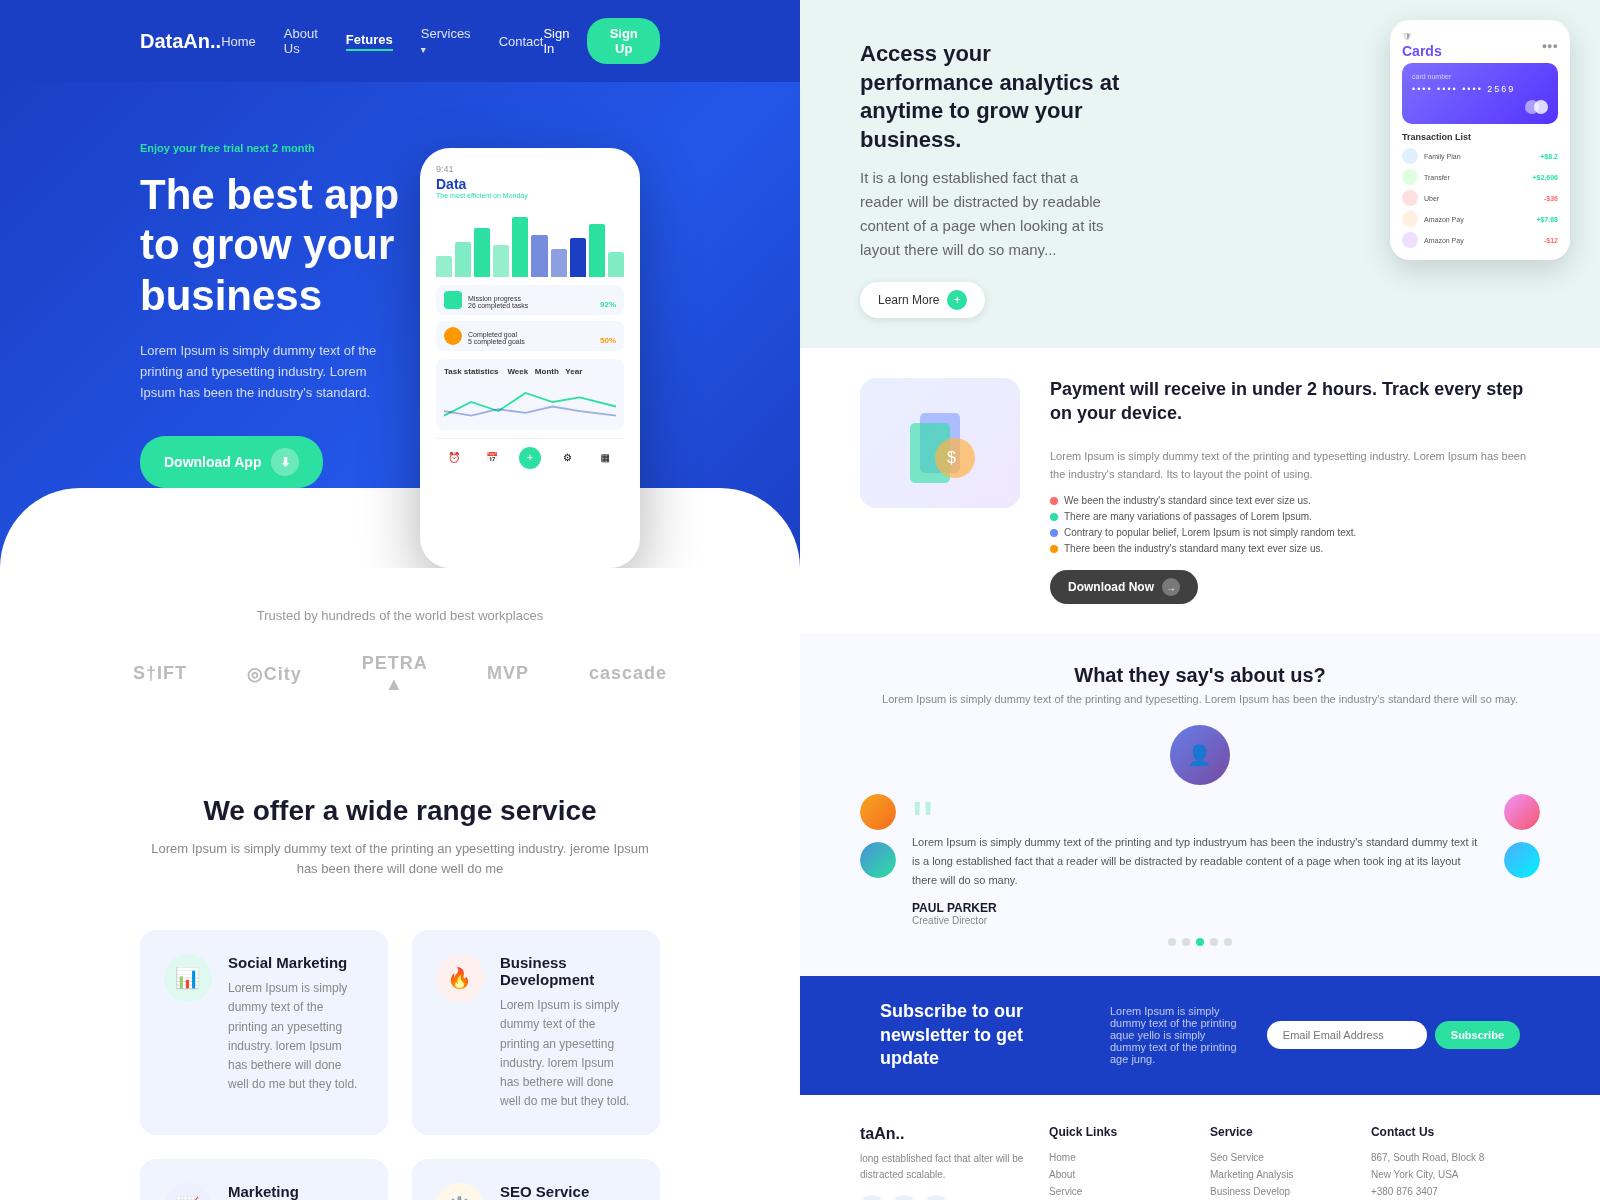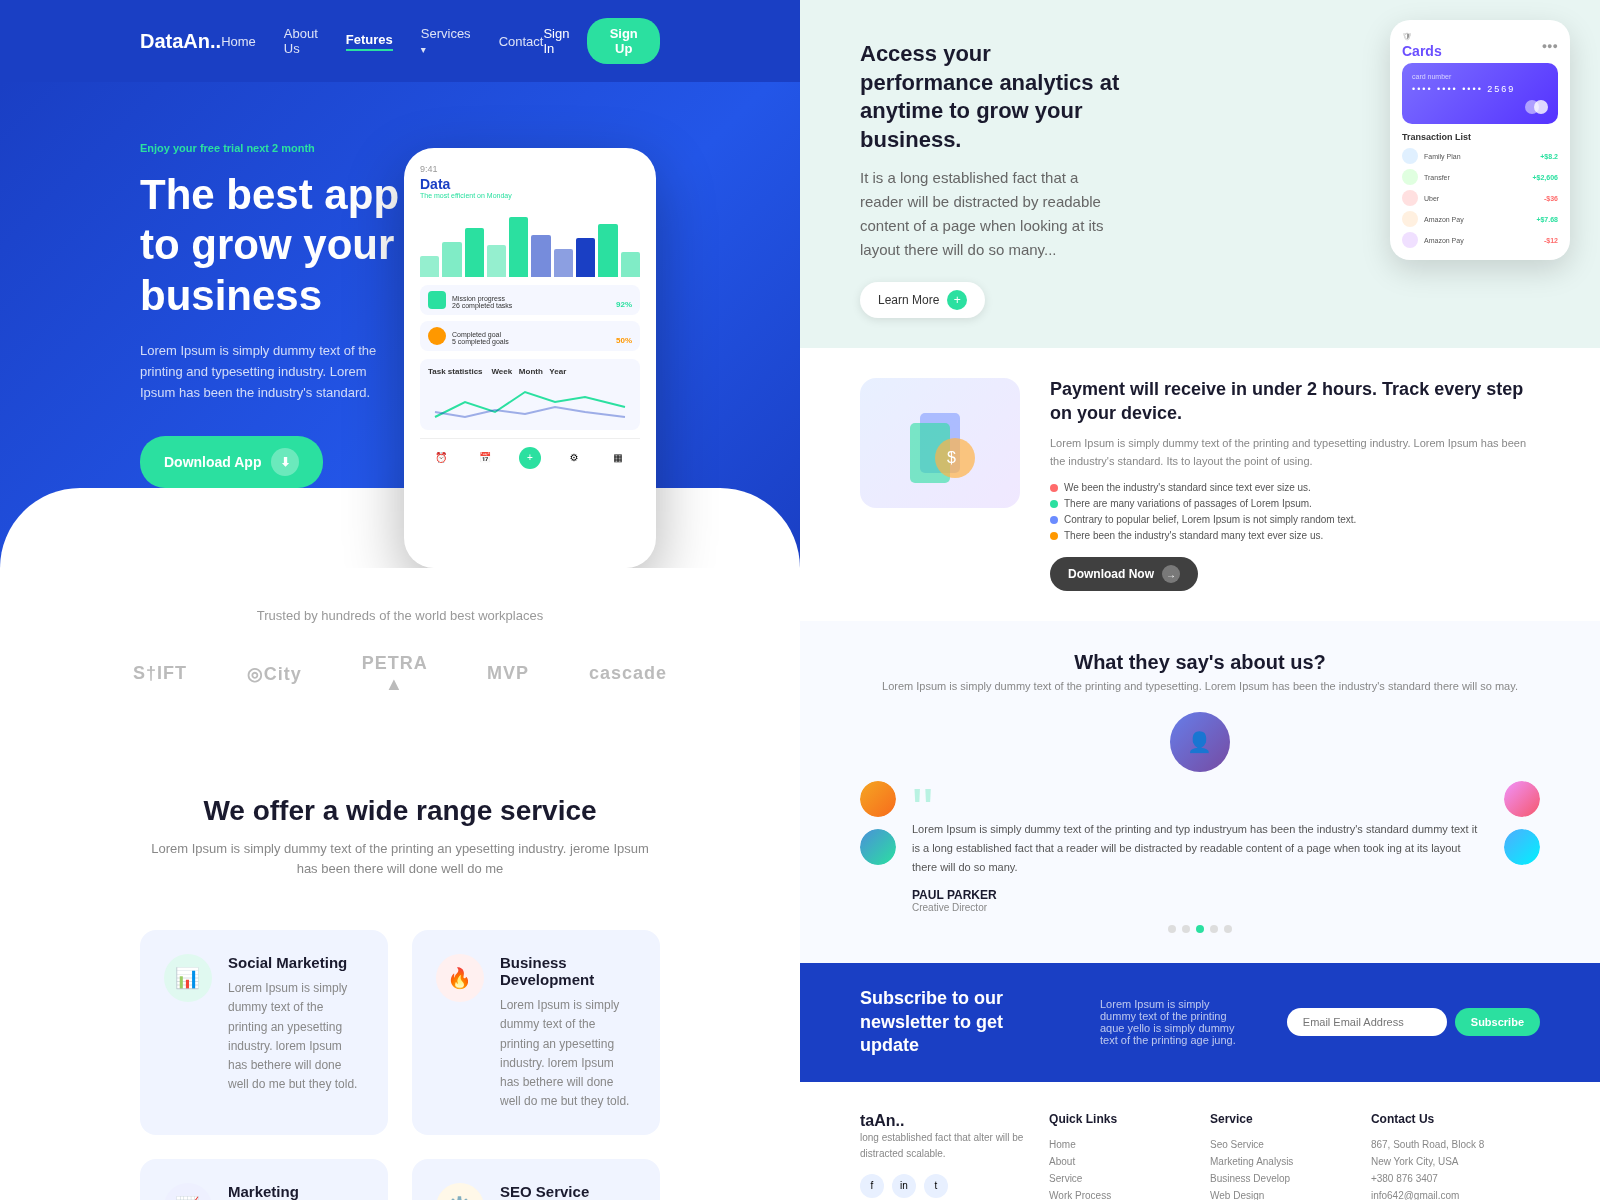--- a/index.html
+++ b/index.html
@@ -41,21 +41,21 @@
     }
     .btn-download .dl-icon {
       width: 28px; height: 28px; background: rgba(255,255,255,0.3); border-radius: 50%;
       display: flex; align-items: center; justify-content: center; font-size: 12px;
     }
     .hero-phone {
       flex: 1; display: flex; justify-content: center; align-items: flex-end;
       z-index: 2; position: relative;
     }
     .phone-mockup {
-      width: 252px; height: 420px; background: #fff; border-radius: 30px;
+      width: 220px; height: 420px; background: #fff; border-radius: 30px;
       box-shadow: 0 20px 60px rgba(0,0,0,0.3); padding: 16px; position: relative;
       overflow: hidden; margin-bottom: 0;
     }
     .phone-header { font-size: 9px; color: #999; margin-bottom: 2px; }
     .phone-app-name { font-size: 14px; font-weight: 700; color: #1a3fc4; }
     .phone-subtitle { font-size: 7px; color: #2be0a0; margin-bottom: 8px; }
     .phone-chart { height: 70px; display: flex; align-items: flex-end; gap: 3px; margin-bottom: 8px; }
     .chart-bar { border-radius: 2px 2px 0 0; flex: 1; }
     .phone-stats { display: flex; flex-direction: column; gap: 6px; margin-bottom: 8px; }
     .stat-item { background: #f5f7ff; border-radius: 8px; padding: 6px 8px; display: flex; align-items: flex-end; gap: 6px; }
@@ -118,21 +118,21 @@
     .tx-amount.negative { color: #ff6b6b; }
 
     
     .payment-section { padding: 30px 60px; background: #fff; display: flex; gap: 30px; align-items: flex-start; }
     .payment-illustration { width: 160px; flex-shrink: 0; }
     .payment-illus-box {
       width: 160px; height: 130px; background: linear-gradient(135deg, #e8f0ff, #f0e8ff);
       border-radius: 16px; display: flex; align-items: center; justify-content: center; font-size: 40px;
     }
     .payment-content { flex: 1; }
-    .payment-title { font-size: 18px; font-weight: 800; color: #1a1a2e; line-height: 1.3; margin-bottom: 10px; }
+    .payment-title { font-size: 18px; font-weight: 800; color: #1a1a2e; line-height: 1.3; margin-bottom: 23px; }
     .payment-desc { font-size: 11px; color: #888; line-height: 1.6; margin-bottom: 12px; }
     .payment-checks { display: flex; flex-direction: column; gap: 5px; margin-bottom: 16px; }
     .check-item { display: flex; align-items: flex-start; gap: 6px; font-size: 10px; color: #555; }
     .check-dot { width: 8px; height: 8px; border-radius: 50%; margin-top: 2px; flex-shrink: 0; }
     .dl-btn-right { display: inline-flex; align-items: center; gap: 8px; background: #404040; border: none; border-radius: 20px; padding: 8px 18px; font-size: 12px; color: #fff; font-weight: 600; cursor: pointer; }
 
     
     .testimonials-section { padding: 30px 60px; background: #f8faff; }
     .test-title { font-size: 20px; font-weight: 800; color: #1a1a2e; text-align: center; margin-bottom: 6px; }
     .test-desc { font-size: 11px; color: #888; text-align: center; margin-bottom: 20px; }
@@ -142,31 +142,31 @@
     .test-main { flex: 1; }
     .test-quote-mark { font-size: 60px; color: #2be0a0; opacity: 0.3; line-height: 1; margin-bottom: -20px; }
     .test-quote-text { font-size: 11px; color: #555; line-height: 1.7; margin-bottom: 12px; }
     .test-author { font-size: 12px; font-weight: 700; color: #1a1a2e; }
     .test-author-title { font-size: 10px; color: #888; }
     .test-dots { display: flex; gap: 6px; justify-content: center; margin-top: 12px; }
     .test-dot { width: 8px; height: 8px; border-radius: 50%; background: #ddd; }
     .test-dot.active { background: #2be0a0; }
 
     
-    .newsletter-section { background: #1a3fc4; padding: 24px 60px; display: flex; align-items: center; gap: 40px; }
+    .newsletter-section { background: #1a3fc4; padding: 24px 80px; display: flex; align-items: center; gap: 30px; }
     .newsletter-title { font-size: 18px; font-weight: 800; color: #fff; max-width: 200px; line-height: 1.3; }
     .newsletter-desc { font-size: 11px; color: rgba(255,255,255,0.7); flex: 1; }
     .newsletter-form { display: flex; gap: 8px; align-items: center; }
     .newsletter-input { padding: 8px 16px; border-radius: 20px; border: none; font-size: 11px; width: 160px; outline: none; }
     .newsletter-btn { background: #2be0a0; color: #fff; border: none; border-radius: 20px; padding: 8px 16px; font-size: 11px; font-weight: 600; cursor: pointer; }
 
     
     .footer-section { background: #fff; padding: 30px 60px 20px; }
     .footer-grid { display: grid; grid-template-columns: 1.2fr 1fr 1fr 1.2fr; gap: 20px; margin-bottom: 20px; }
-    .footer-brand .brand-name { font-size: 16px; font-weight: 800; color: #1a1a2e; }
+    .footer-brand .brand-name { font-size: 16px; font-weight: 800; color: #1a1a2e; margin-bottom: 8px; }
     .footer-brand .brand-desc { font-size: 10px; color: #888; line-height: 1.6; margin-bottom: 12px; }
     .footer-social { display: flex; gap: 8px; }
     .social-icon { width: 24px; height: 24px; border-radius: 50%; background: #e8f0ff; display: flex; align-items: center; justify-content: center; font-size: 10px; cursor: pointer; }
     .footer-col h4 { font-size: 12px; font-weight: 700; color: #1a1a2e; margin-bottom: 10px; }
     .footer-col ul { list-style: none; }
     .footer-col ul li { font-size: 10px; color: #888; padding: 3px 0; cursor: pointer; }
     .footer-copy { text-align: center; font-size: 10px; color: #aaa; border-top: 1px solid #eee; padding-top: 16px; }
   </style>
 </head>
 <body>

